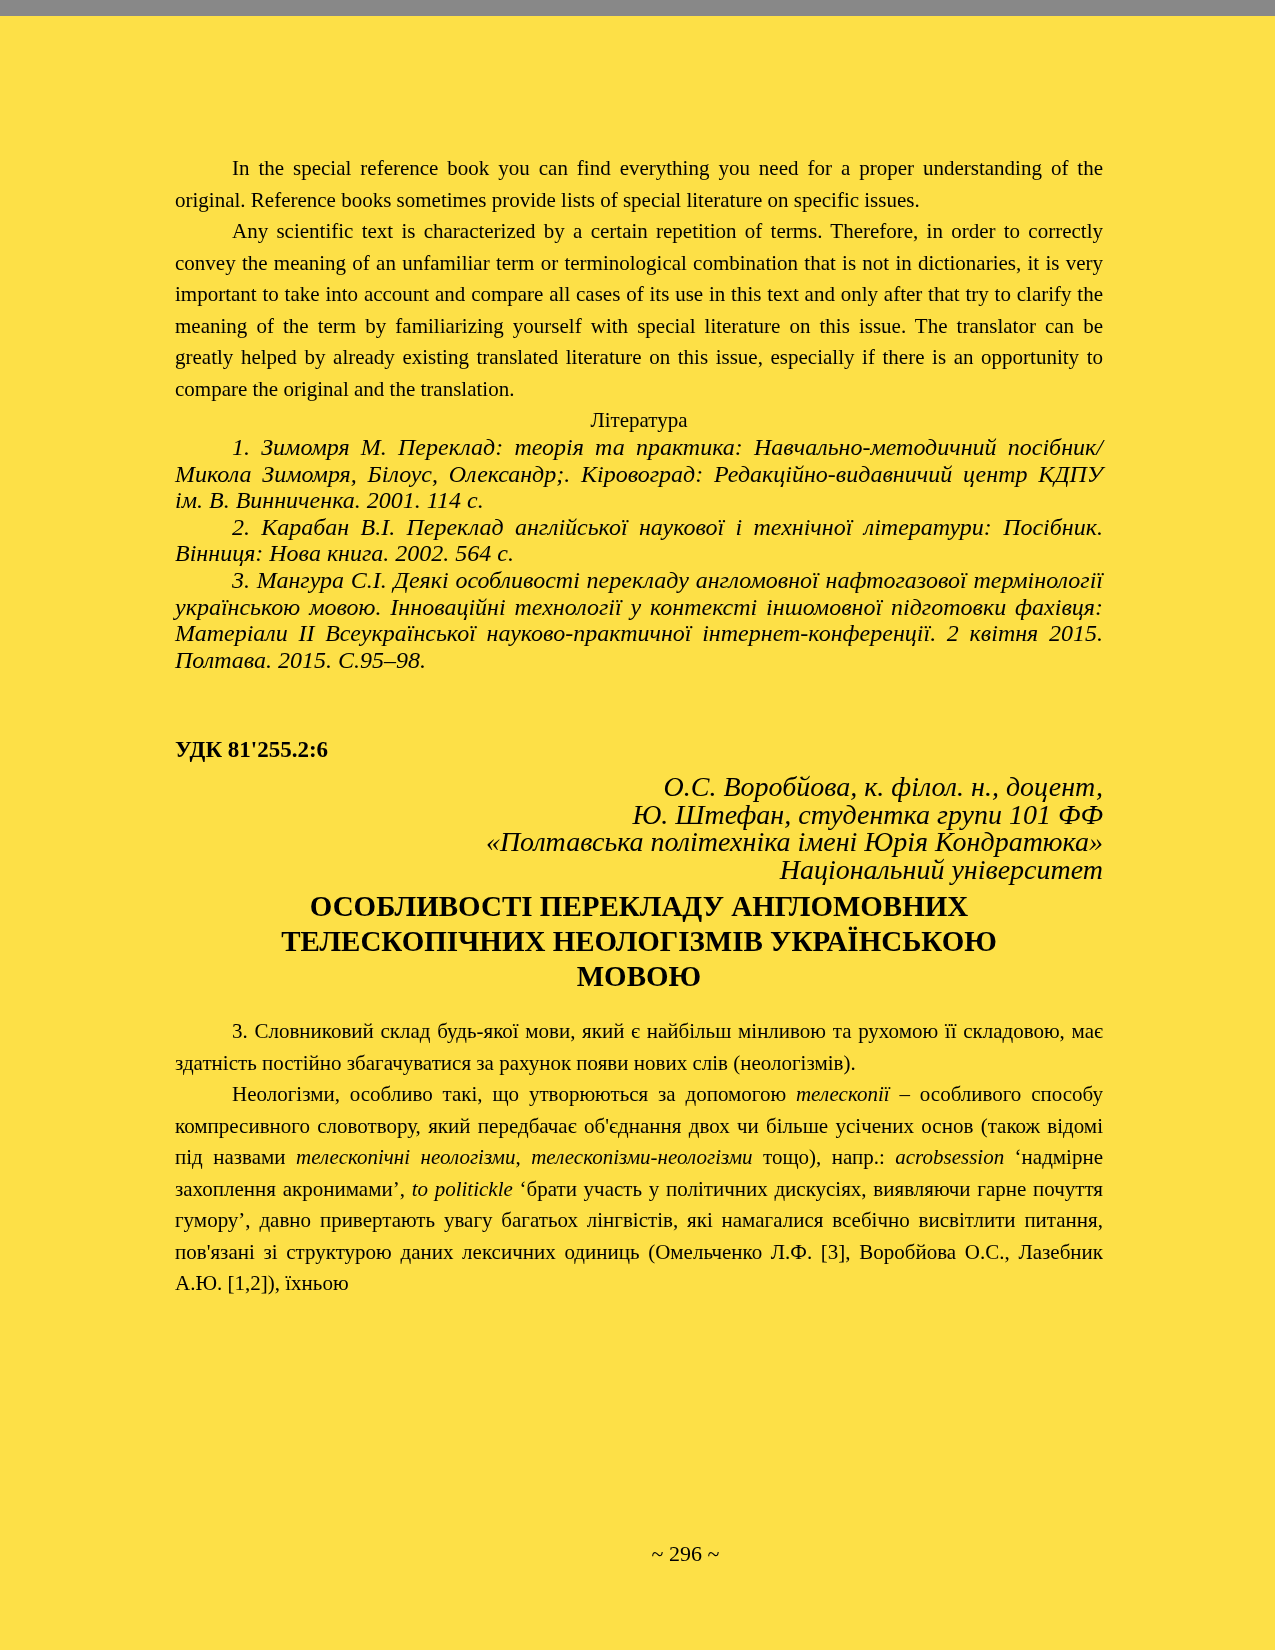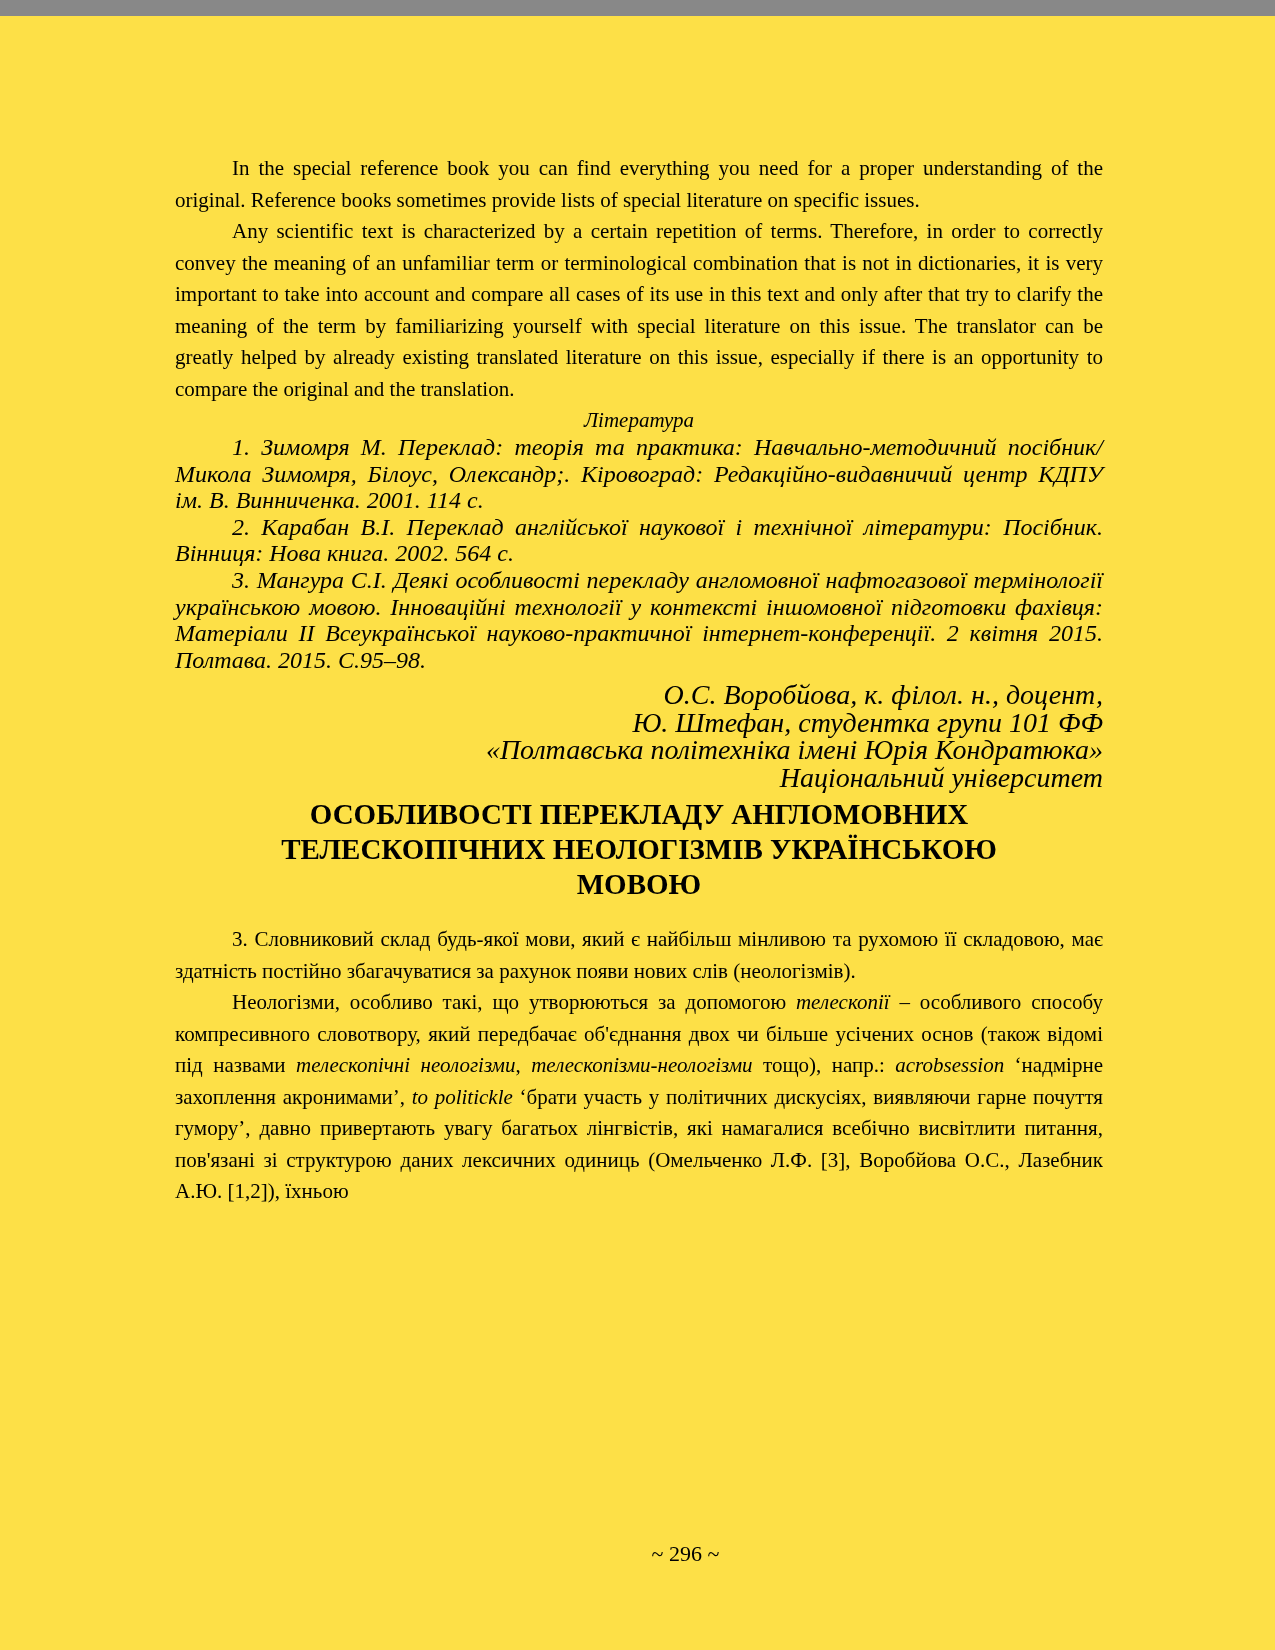--- a/index.html
+++ b/index.html
@@ -22,21 +22,20 @@
   .para {
     font-size: 21px;
     line-height: 31.5px;
     text-align: justify;
     text-indent: 57px;
     margin: 0;
   }
   .lit-heading {
     font-size: 21px;
     line-height: 27px;
-    font-style: italic;
     text-align: center;
     margin: 2px 0 0 0;
     font-weight: normal;
   }
   .ref {
     font-size: 24px;
     line-height: 26.6px;
     font-style: italic;
     text-align: justify;
     text-indent: 57px;
@@ -85,20 +84,21 @@
 
     <p class="para">In the special reference book you can find everything you need for a proper understanding of the original. Reference books sometimes provide lists of special literature on specific issues.</p>
     <p class="para">Any scientific text is characterized by a certain repetition of terms. Therefore, in order to correctly convey the meaning of an unfamiliar term or terminological combination that is not in dictionaries, it is very important to take into account and compare all cases of its use in this text and only after that try to clarify the meaning of the term by familiarizing yourself with special literature on this issue. The translator can be greatly helped by already existing translated literature on this issue, especially if there is an opportunity to compare the original and the translation.</p>
 
     <div class="lit-heading">Література</div>
 
     <p class="ref">1. Зимомря М. Переклад: теорія та практика: Навчально-методичний посібник/ Микола Зимомря, Білоус, Олександр;. Кіровоград: Редакційно-видавничий центр КДПУ ім. В. Винниченка. 2001. 114 с.</p>
     <p class="ref">2. Карабан В.І. Переклад англійської наукової і технічної літератури: Посібник. Вінниця: Нова книга. 2002. 564 с.</p>
     <p class="ref">3. Мангура С.І. Деякі особливості перекладу англомовної нафтогазової термінології українською мовою. Інноваційні технології у контексті іншомовної підготовки фахівця: Матеріали ІІ Всеукраїнської науково-практичної інтернет-конференції. 2 квітня 2015. Полтава. 2015. С.95–98.</p>
 
+    <div class="udc">УДК 81'255.2:6</div>
 
     <div class="authors">
       <div>О.С. Воробйова, к. філол. н., доцент,</div>
       <div>Ю. Штефан, студентка групи 101 ФФ</div>
       <div>«Полтавська політехніка імені Юрія Кондратюка»</div>
       <div>Національний університет</div>
     </div>
 
     <div class="article-title">ОСОБЛИВОСТІ ПЕРЕКЛАДУ АНГЛОМОВНИХ ТЕЛЕСКОПІЧНИХ НЕОЛОГІЗМІВ УКРАЇНСЬКОЮ МОВОЮ</div>
 

